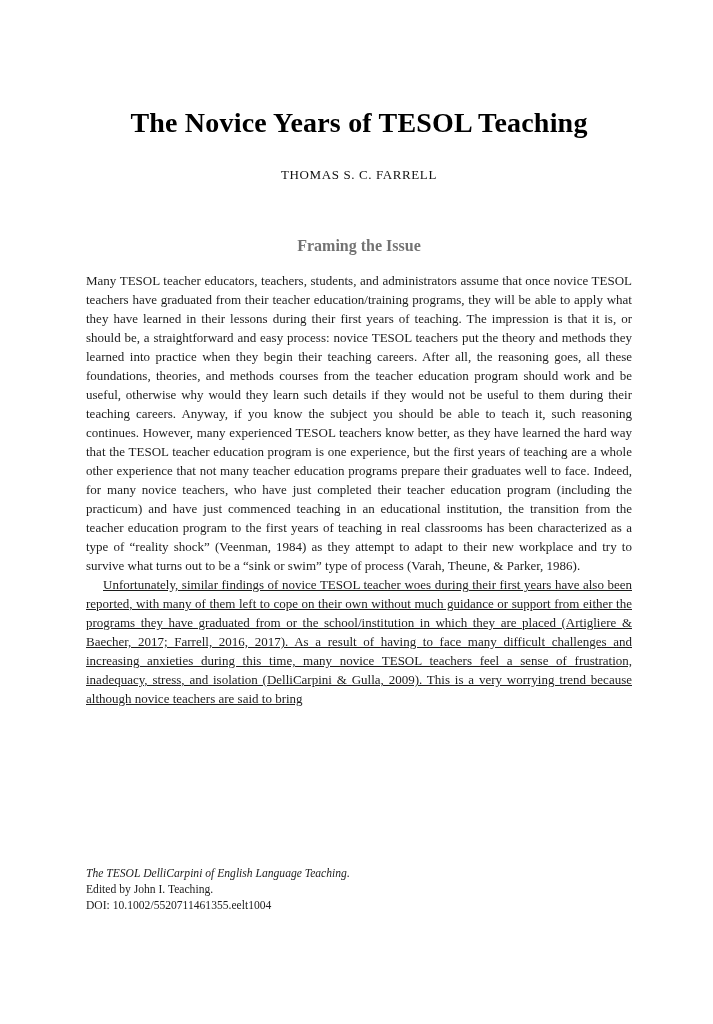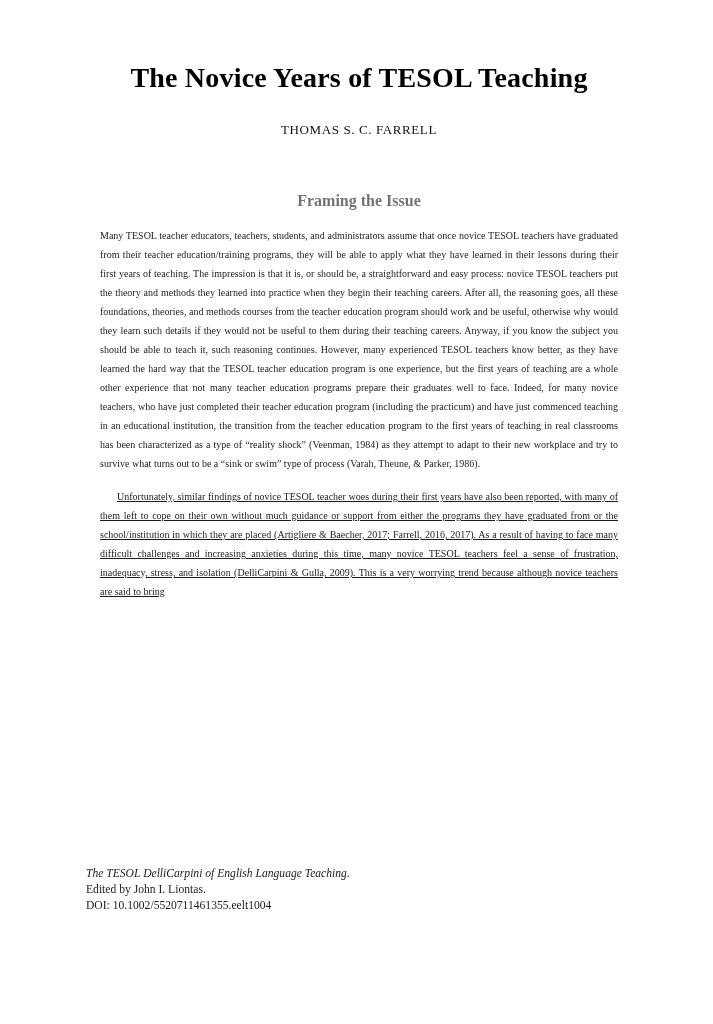--- a/index.html
+++ b/index.html
@@ -17,21 +17,21 @@
     overflow: hidden;
     box-sizing: border-box;
   }
   .content {
     position: absolute;
     left: 86px;
     top: 0;
     width: 546px;
   }
   .article-title {
-    margin-top: 61px;
+    margin-top: 106px;
     text-align: center;
     font-size: 28px;
     line-height: 34px;
     font-weight: bold;
     color: #000000;
     letter-spacing: 0.2px;
   }
   .author-name {
     margin-top: 24px;
     text-align: center;
@@ -46,24 +46,24 @@
     text-align: center;
     font-size: 16px;
     line-height: 20px;
     font-weight: bold;
     color: #737373;
   }
   .body-text {
     margin-top: 15px;
   }
   .paragraph {
-    font-size: 10px;
+    font-size: 13px;
     line-height: 19px;
     text-align: justify;
-    margin: 14px;
+    margin: 0;
     color: #1c1c1c;
   }
   .paragraph.indented {
     text-indent: 17px;
     text-decoration: underline;
   }
   .footnote {
     position: absolute;
     left: 86px;
     top: 866px;
@@ -85,16 +85,16 @@
     <div class="author-name">THOMAS S. C. FARRELL</div>
     <h2 class="section-heading">Framing the Issue</h2>
     <div class="body-text">
       <p class="paragraph">Many TESOL teacher educators, teachers, students, and administrators assume that once novice TESOL teachers have graduated from their teacher education/training programs, they will be able to apply what they have learned in their lessons during their first years of teaching. The impression is that it is, or should be, a straightforward and easy process: novice TESOL teachers put the theory and methods they learned into practice when they begin their teaching careers. After all, the reasoning goes, all these foundations, theories, and methods courses from the teacher education program should work and be useful, otherwise why would they learn such details if they would not be useful to them during their teaching careers. Anyway, if you know the subject you should be able to teach it, such reasoning continues. However, many experienced TESOL teachers know better, as they have learned the hard way that the TESOL teacher education program is one experience, but the first years of teaching are a whole other experience that not many teacher education programs prepare their graduates well to face. Indeed, for many novice teachers, who have just completed their teacher education program (including the practicum) and have just commenced teaching in an educational institution, the transition from the teacher education program to the first years of teaching in real classrooms has been characterized as a type of “reality shock” (Veenman, 1984) as they attempt to adapt to their new workplace and try to survive what turns out to be a “sink or swim” type of process (Varah, Theune, &amp; Parker, 1986).</p>
       <p class="paragraph indented">Unfortunately, similar findings of novice TESOL teacher woes during their first years have also been reported, with many of them left to cope on their own without much guidance or support from either the programs they have graduated from or the school/institution in which they are placed (Artigliere &amp; Baecher, 2017; Farrell, 2016, 2017). As a result of having to face many difficult challenges and increasing anxieties during this time, many novice TESOL teachers feel a sense of frustration, inadequacy, stress, and isolation (DelliCarpini &amp; Gulla, 2009). This is a very worrying trend because although novice teachers are said to bring</p>
     </div>
   </div>
 
   <div class="footnote">
     <div class="series-title">The TESOL DelliCarpini of English Language Teaching.</div>
-    <div>Edited by John I. Liontas.</div>
+    <div>Edited by John I. Teaching.</div>
     <div>DOI: 10.1002/5520711461355.eelt1004</div>
   </div>
 </div>
 
 </body></html>

